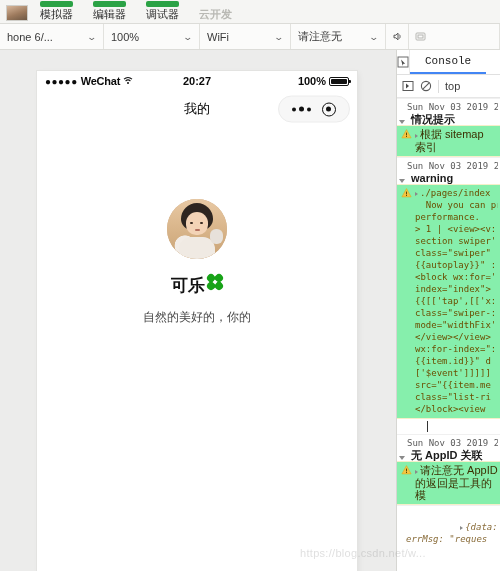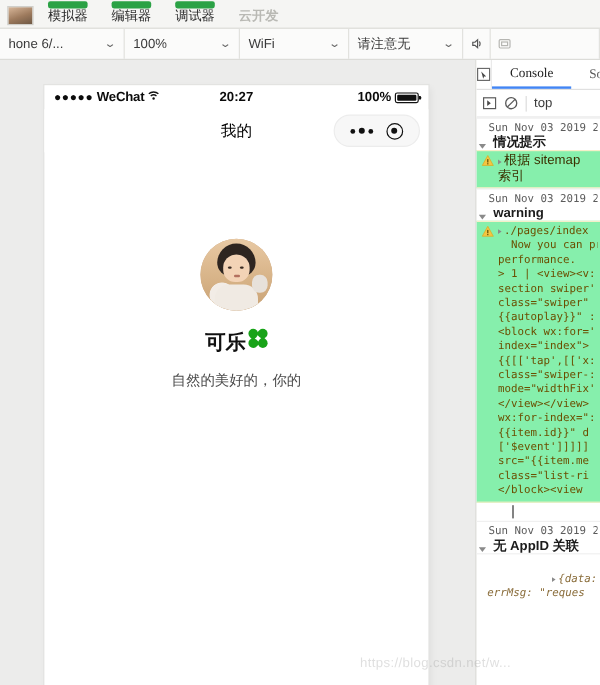--- a/index.html
+++ b/index.html
@@ -228,21 +228,21 @@
     background: #fff;
   }
   .inspect-btn {
     width: 23px; display:flex; align-items:center; justify-content:center;
     border-right: 1px solid #eaeaea;
   }
   .ctab {
     padding: 0 15px;
     display: flex; align-items: center;
     font-size: 11px;
-    font-family: Liberation Serif, serif;
+    font-family: Liberation Mono, monospace;
     color: #5a5a5a;
     white-space: nowrap;
   }
   .ctab.active { color: #1a1a1a; border-bottom: 2px solid #4285f4; }
 
   .consub {
     height: 23px; flex: none;
     display: flex; align-items: center;
     gap: 6px; padding: 0 5px;
     border-bottom: 1px solid #e6e6e6;
@@ -551,20 +551,33 @@
         </div>
         <span class="caret-cursor"></span>
 
         <div class="grp-head">
           <span class="tri"></span>
           <span class="grp-txt">
             <span class="grp-time">Sun Nov 03 2019 2</span>
             <span class="grp-title">无 AppID 关联</span>
           </span>
         </div>
+        <div class="warn">
+          <span class="wicon">
+            <svg width="11" height="10" viewBox="0 0 11 10">
+                <path d="M5.5 0.6l4.6 8.3H0.9z" fill="#f5c543" stroke="#d9ab1f" stroke-width=".6"></path>
+                <rect x="5" y="3.6" width="1" height="2.8" fill="#5c4b00"></rect>
+                <rect x="5" y="7" width="1" height="1" fill="#5c4b00"></rect>
+              </svg>
+          </span>
+          <span class="txt">
+            <span class="arrow-sm"></span><span class="cn">请注意无 AppID</span>
+            <span class="cn" style="display:block">的返回是工具的模</span>
+          </span>
+        </div>
 
         <div class="obj">
           <span class="arrow-sm"></span><span>{data: Array(10
 errMsg: "reques</span>
         </div>
 
       </div>
     </div>
   </div>
 

